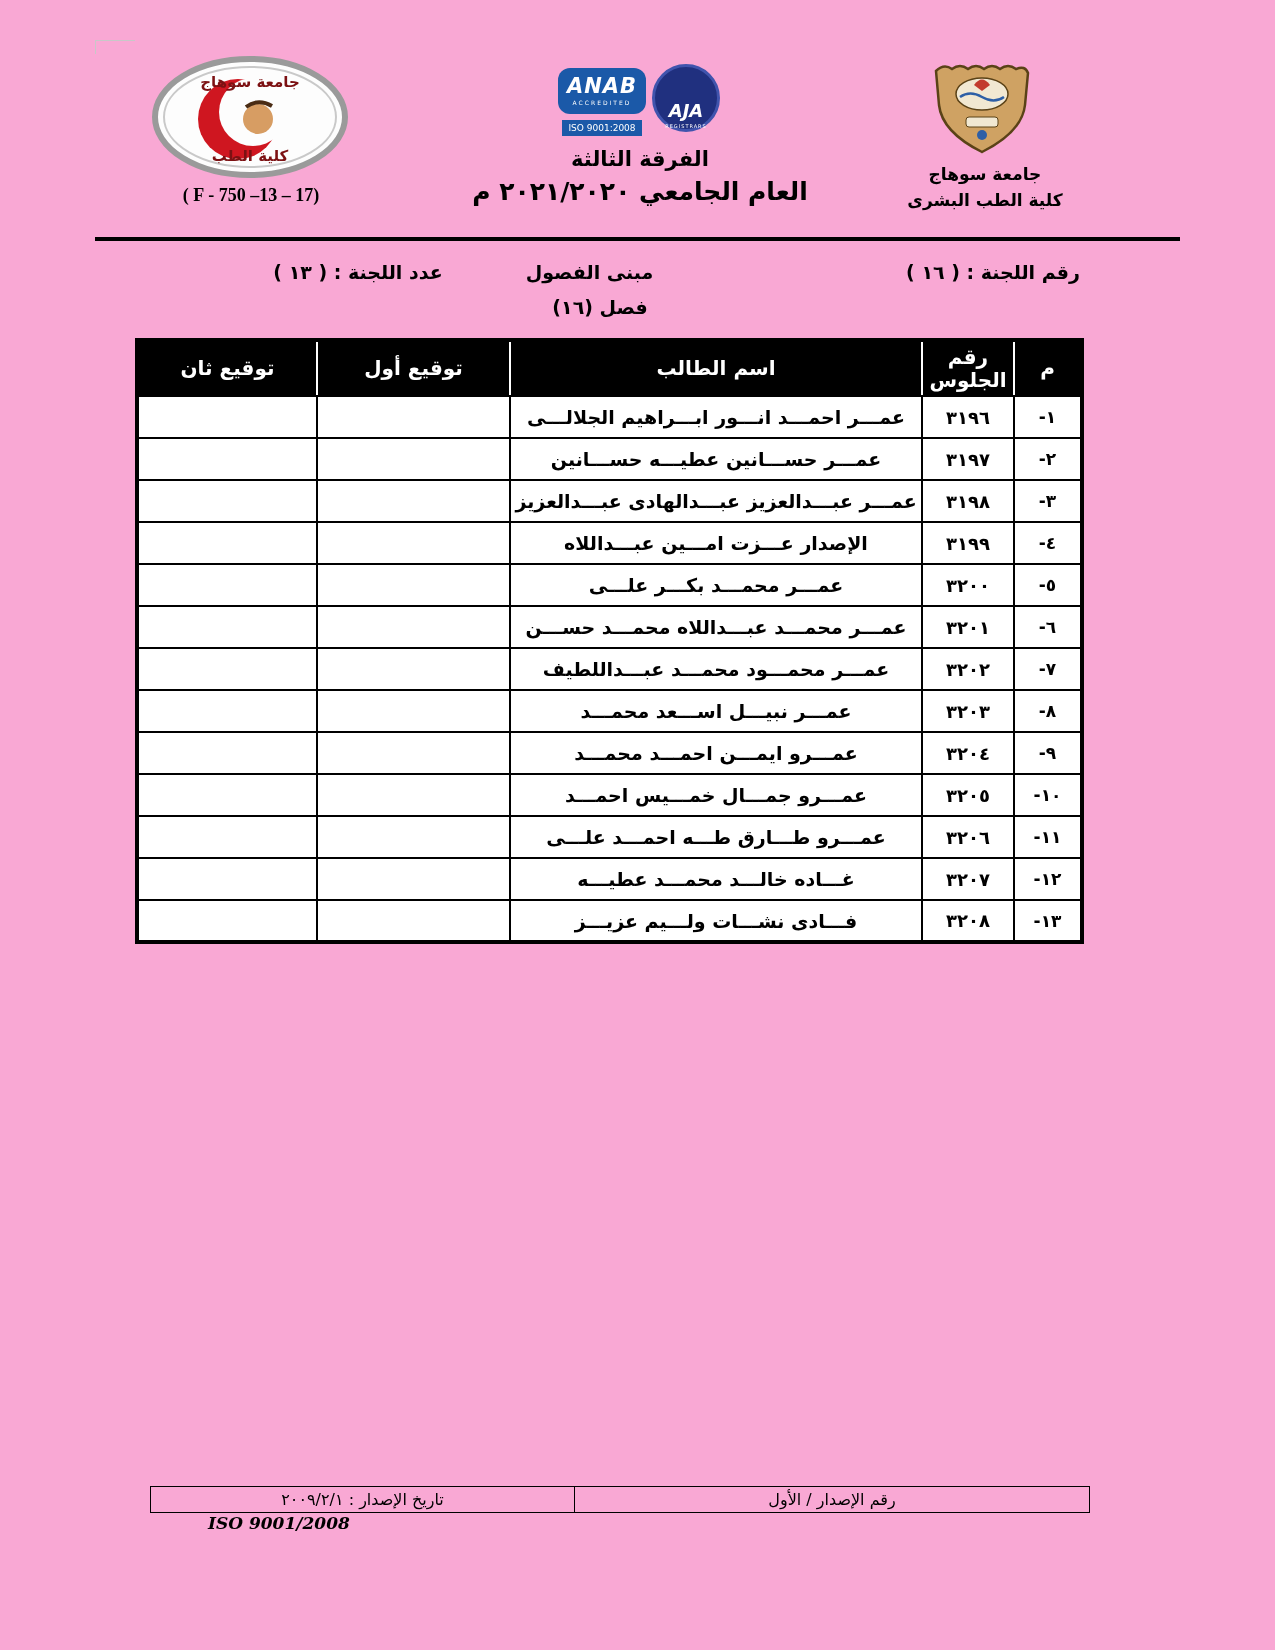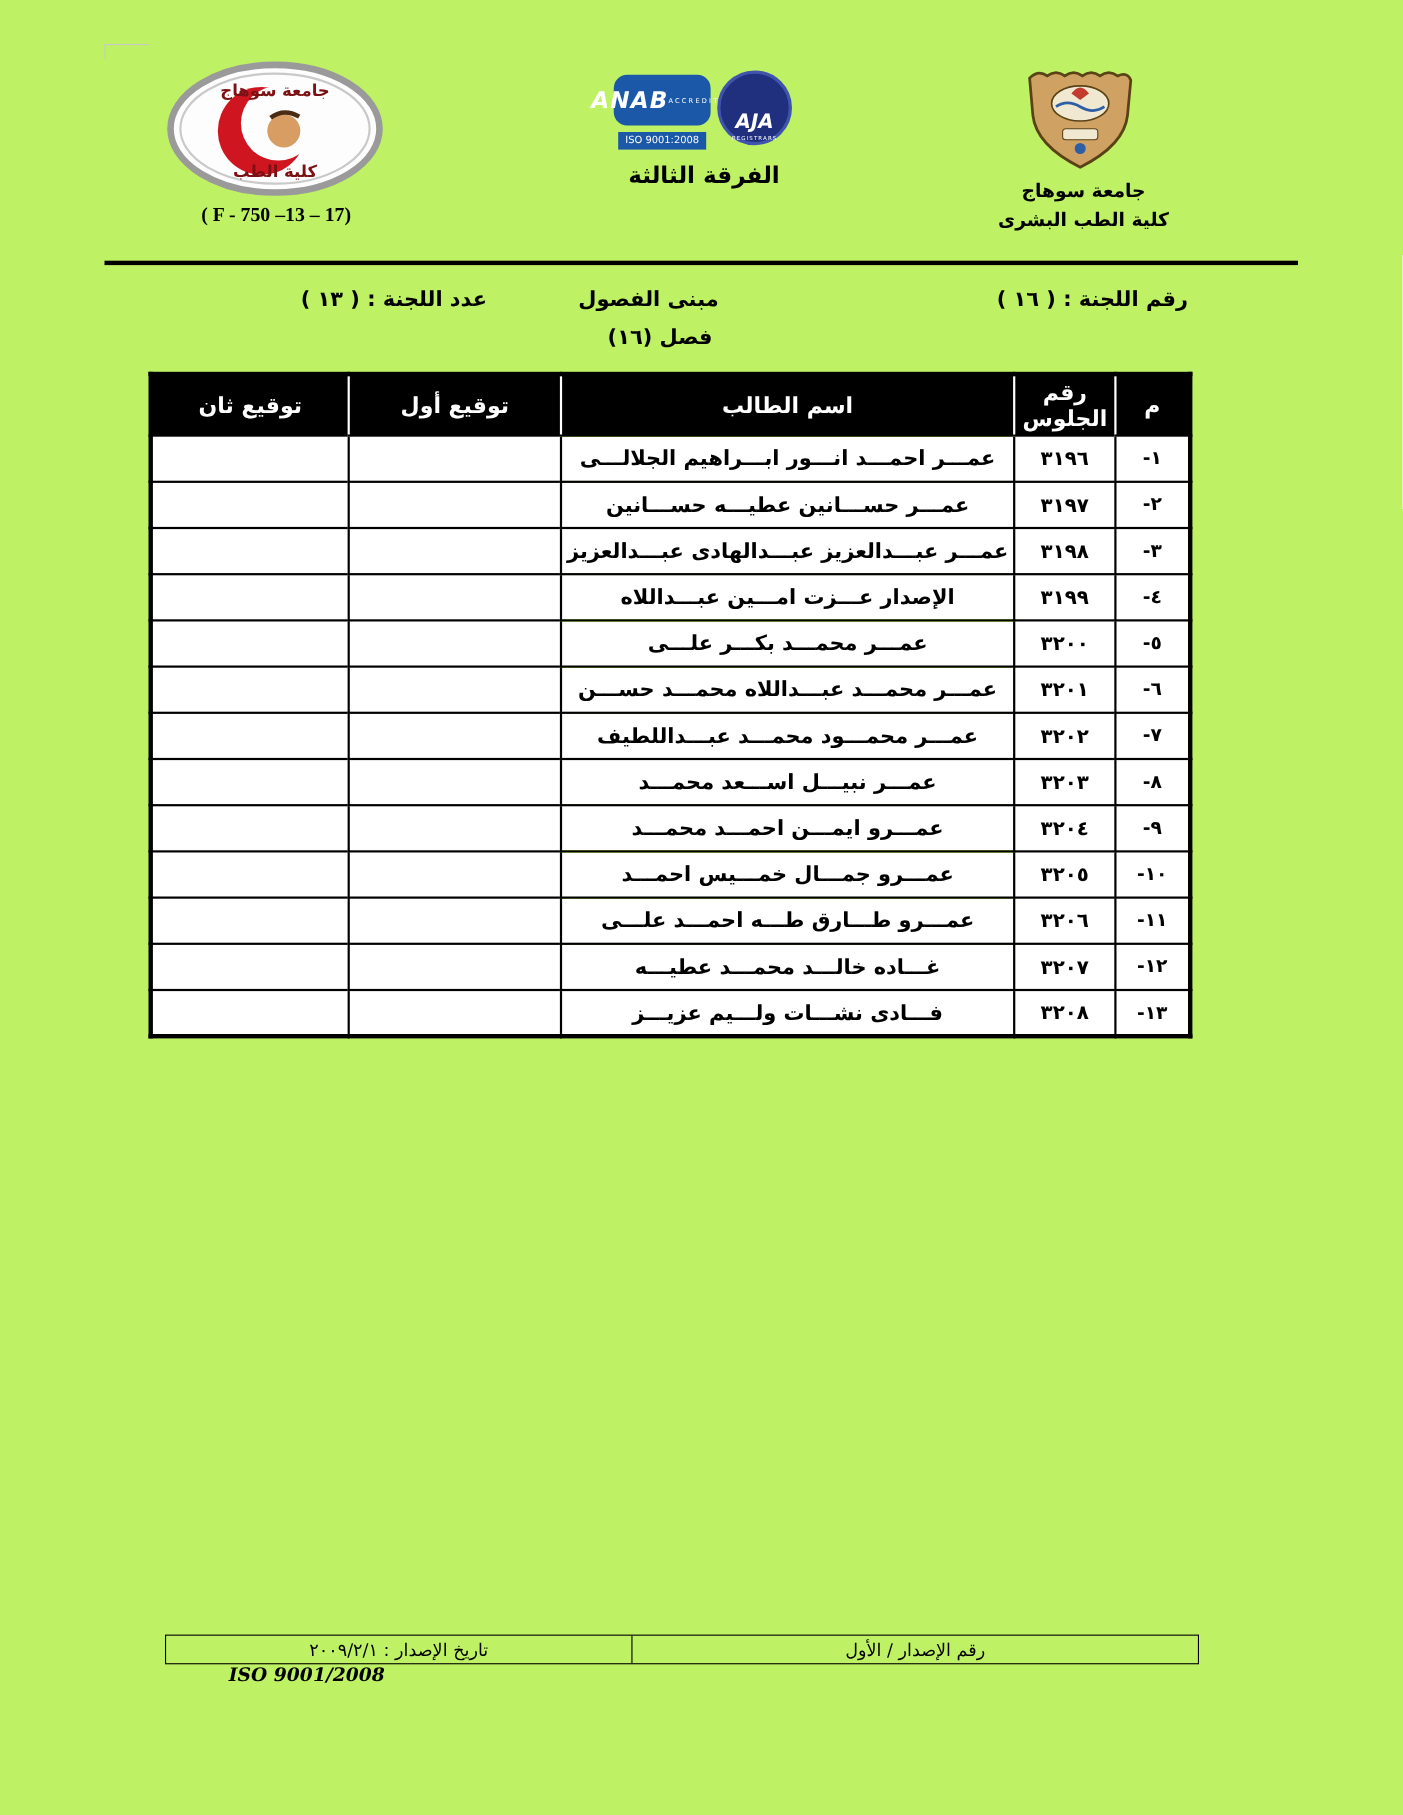--- a/index.html
+++ b/index.html
@@ -1,38 +1,38 @@
 <!DOCTYPE html>
 <html lang="ar"><head>
 <meta charset="utf-8">
 <style>
   * { margin:0; padding:0; box-sizing:border-box; }
   html,body { background:#fff; }
   .page {
     position:relative; width:1275px; height:1650px; margin:0 auto;
-    background:#bef264; color:#000; overflow:hidden;
+    background:#f9a8d4; color:#000; overflow:hidden;
     font-family:"DejaVu Sans", sans-serif;
   }
   .corner-mark {
     position:absolute; left:95px; top:40px; width:40px; height:14px;
     border-left:1px solid #c8c8c8; border-top:1px solid #c8c8c8;
   }
 
   
   .crest-logo { position:absolute; left:150px; top:55px; width:200px; height:126px; }
   .admin-block {
     position:absolute; left:145px; top:182px; width:212px; text-align:center;
     font-weight:bold; font-size:17px; line-height:1.5; direction:rtl;
   }
   .admin-code { direction:ltr; font-family:"Liberation Serif", serif; font-size:18px; font-weight:bold; }
 
   .anab-wrap { position:absolute; left:556px; top:68px; width:92px; text-align:center; }
   .anab-box {
     width:88px; height:46px; margin:0 auto; background:#1b59a8; border-radius:12px;
-    color:#fff; display:flex; flex-direction:row; align-items:center; justify-content:center;
+    color:#fff; display:flex; flex-direction:column; align-items:center; justify-content:center;
   }
   .anab-name { font-style:italic; font-weight:bold; font-size:21px; letter-spacing:1px; line-height:1; }
   .anab-sub  { font-size:6px; letter-spacing:2px; margin-top:2px; }
   .iso-bar {
     width:80px; height:16px; margin:6px auto 0; background:#1b59a8;
     color:#fff; font-size:9px; font-weight:normal; line-height:16px; text-align:center;
   }
   .aja-circle {
     position:absolute; left:652px; top:64px; width:68px; height:68px; border-radius:50%;
     background:#20307f; border:3px solid #4054ad; color:#fff;
@@ -140,20 +140,21 @@
     </div>
     <div class="iso-bar">ISO 9001:2008</div>
   </div>
 
   <div class="aja-circle">
     <div class="aja-name">AJA</div>
     <div class="aja-sub">REGISTRARS</div>
   </div>
 
   <div class="grade-title">الفرقة الثالثة</div>
+  <div class="year-title">العام الجامعي ٢٠٢١/٢٠٢٠ م</div>
 
   <div class="shield-logo">
     <svg viewBox="0 0 120 100" width="120" height="102">
       <path d="M14,12 Q22,4 30,10 Q38,4 46,10 Q54,4 62,10 Q70,4 78,10 Q86,4 94,10 Q103,6 106,14 L103,46 Q100,73 60,93 Q20,73 17,46 Z" fill="#cfa263" stroke="#5a4217" stroke-width="2.5"></path>
       <ellipse cx="60" cy="35" rx="26" ry="16" fill="#f1e8d2" stroke="#5a4217" stroke-width="1.5"></ellipse>
       <path d="M38,38 Q48,31 60,38 Q72,45 82,38" stroke="#2d5fa6" fill="none" stroke-width="2.5"></path>
       <path d="M52,26 Q60,15 68,26 L60,32 Z" fill="#c23b2e"></path>
       <rect x="44" y="58" width="32" height="10" rx="3" fill="#f1e8d2" stroke="#5a4217"></rect>
       <circle cx="60" cy="76" r="5" fill="#2d5fa6"></circle>
     </svg>

